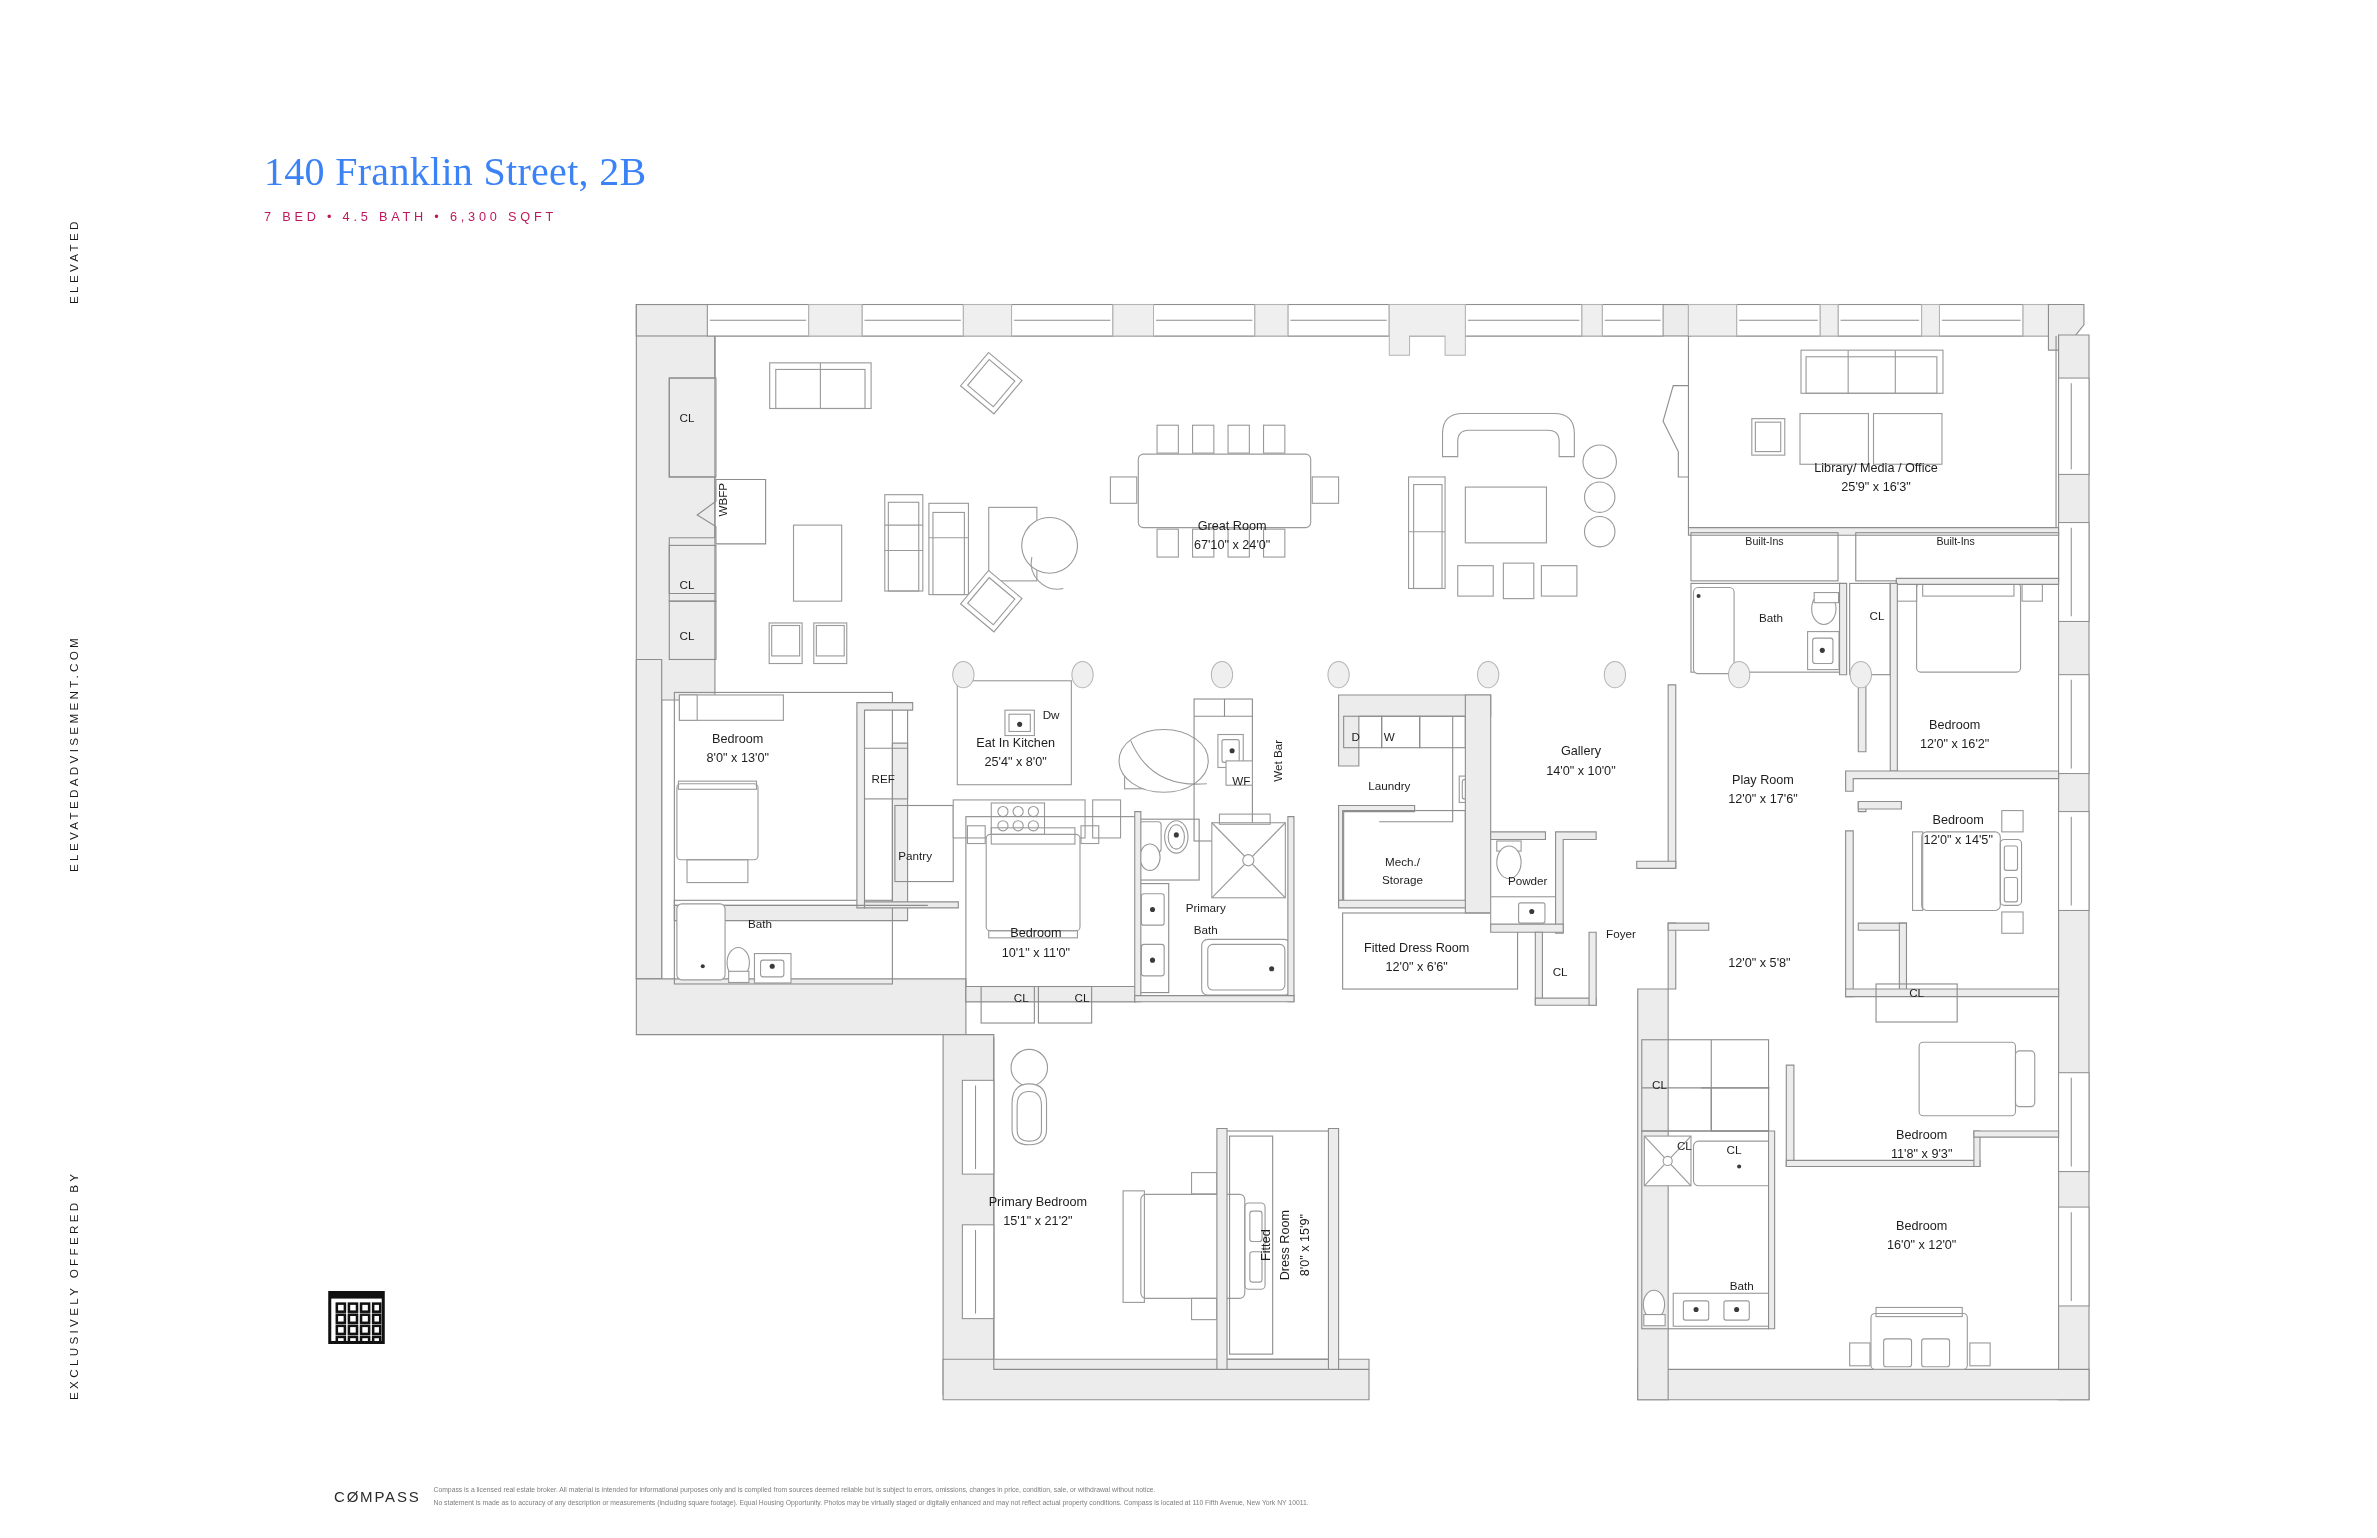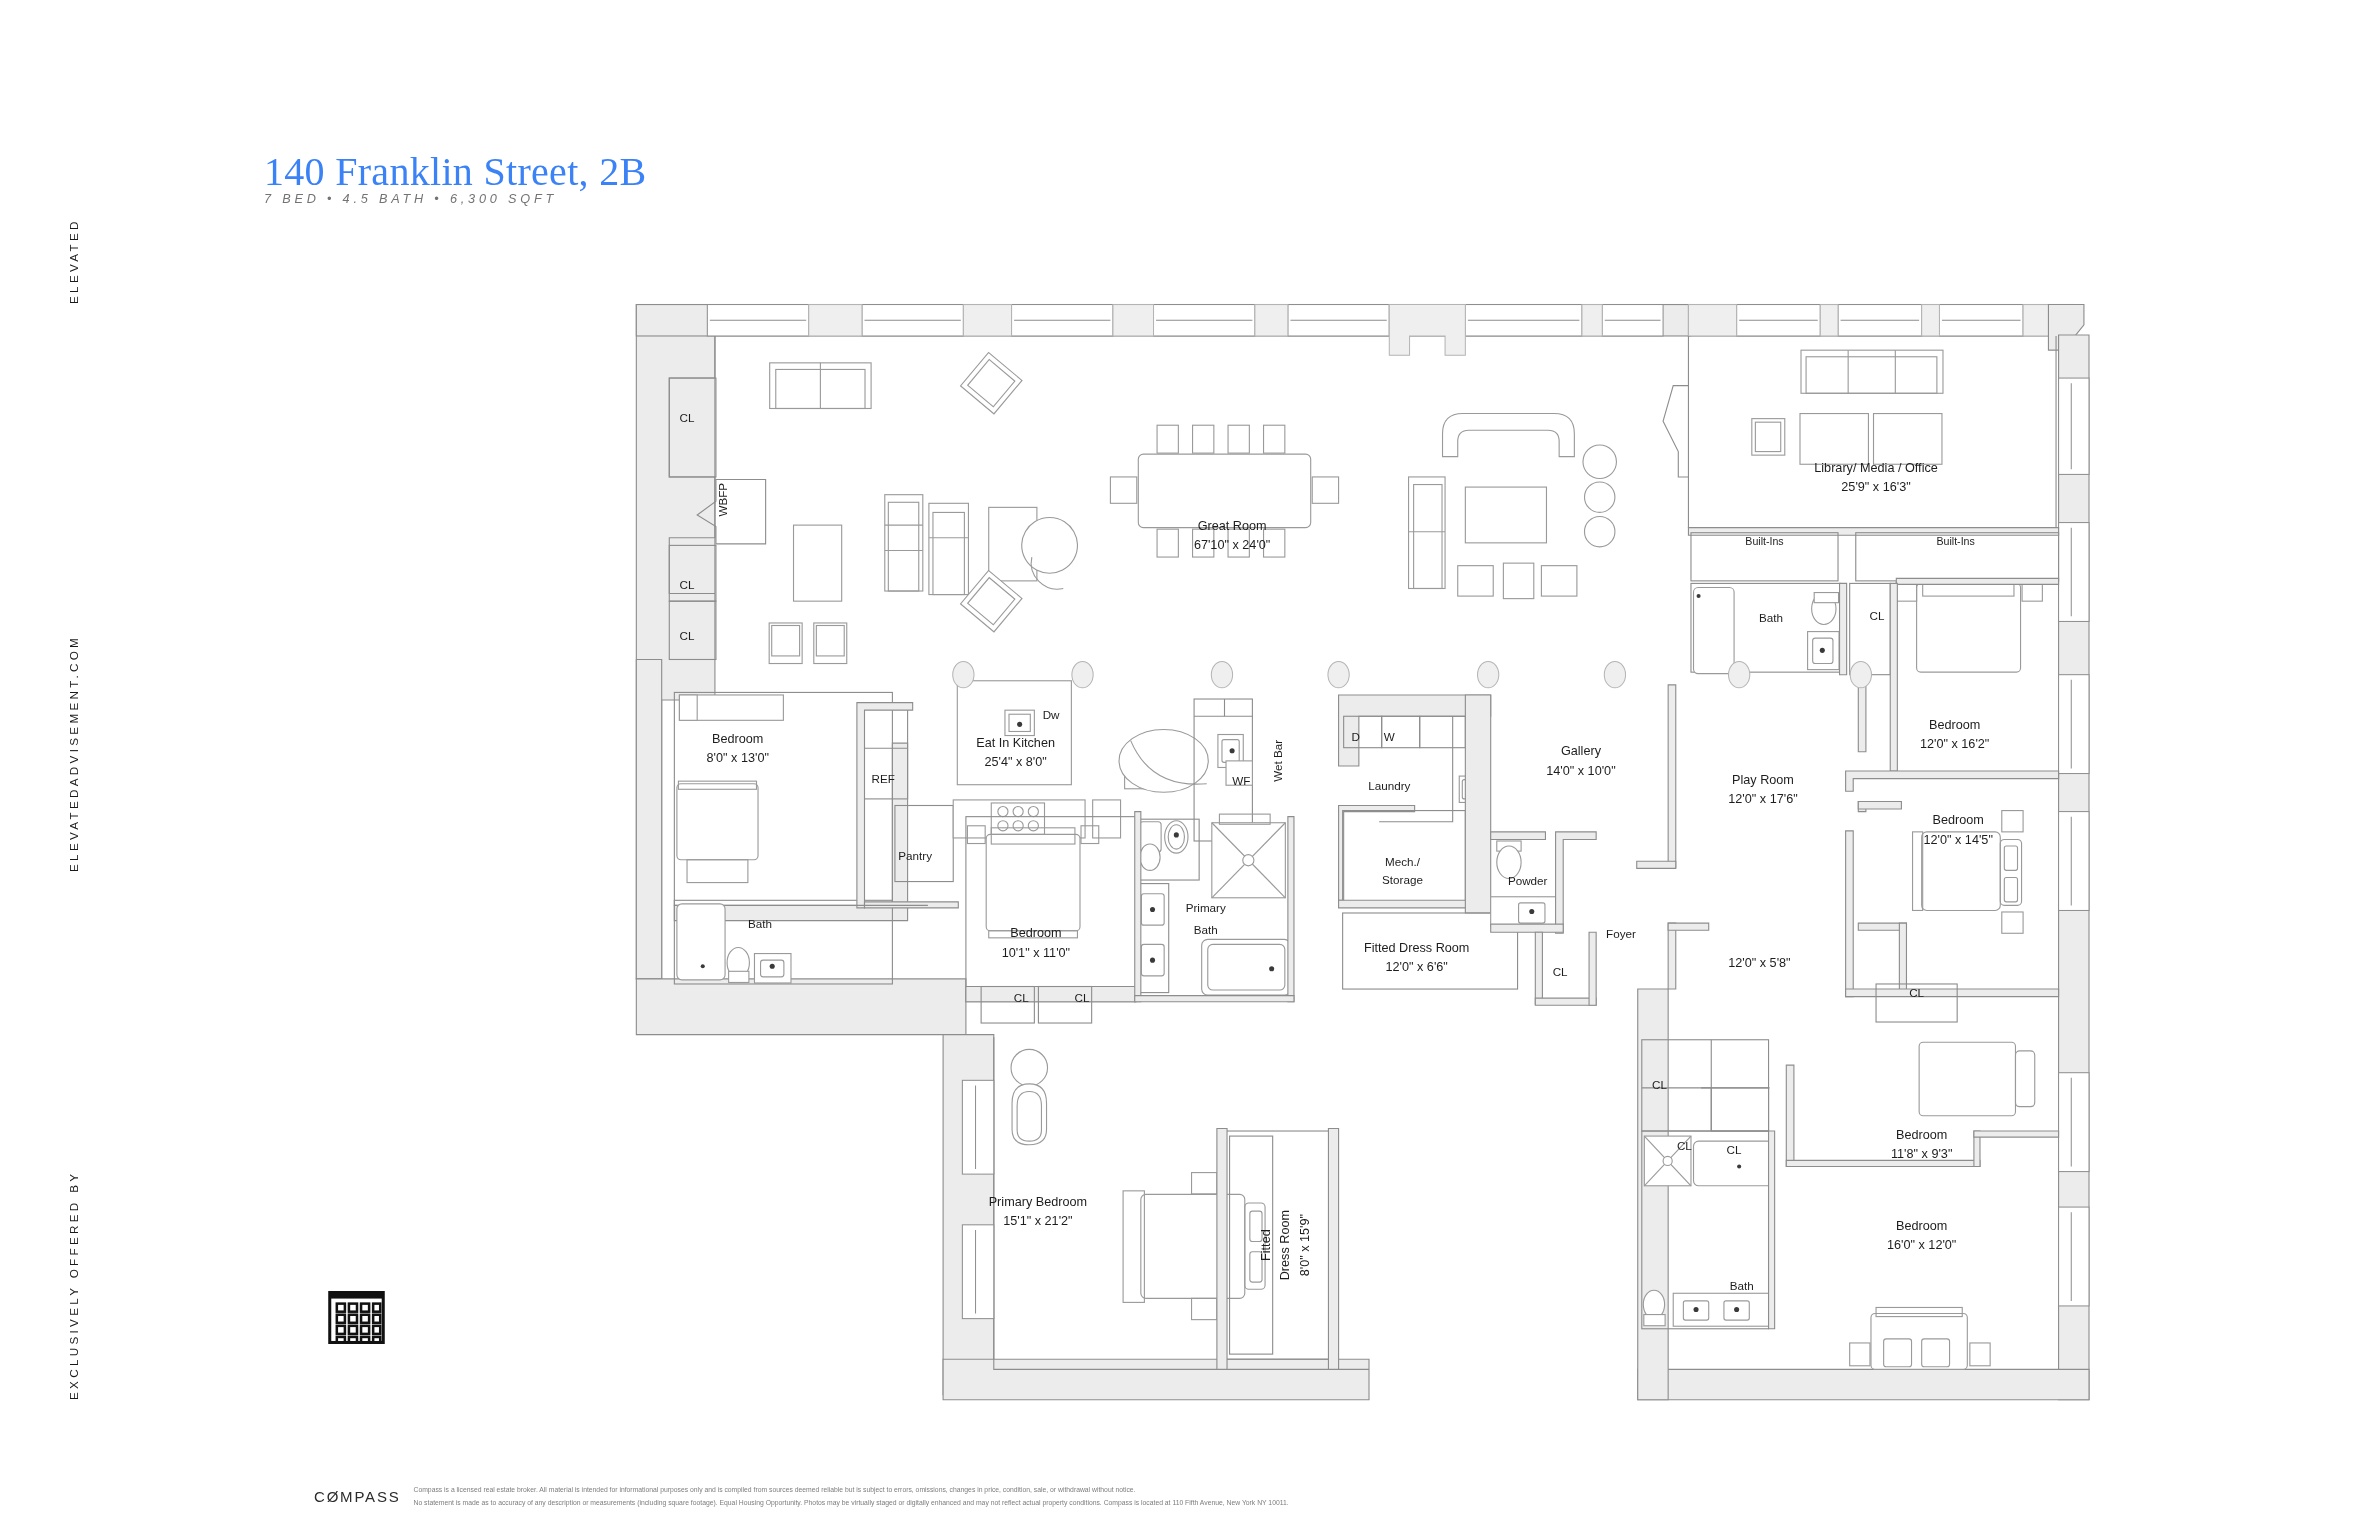--- a/index.html
+++ b/index.html
@@ -35,34 +35,34 @@
   .header { position:absolute; left:264px; top:152px; }
   .title {
     font-family:"Liberation Serif", serif;
     font-size: 40px;
     color:#3b82f6;
     letter-spacing: 0.3px;
     line-height:1;
     white-space:nowrap;
   }
   .subtitle {
+    margin-top: 18px;
     font-size: 12.7px;
     letter-spacing: 3.8px;
-    color:#737373;
+    color:#be185d;
     white-space:nowrap;
-    font-style:italic;
   }
 
   
   .logo-building { position:absolute; left:328px; top:1291px; }
 
   
   .footer { position:absolute; left:314px; top:1483px; display:flex; align-items:center; gap:13px; }
   .compass-word {
-    font-size:15px; letter-spacing:1.8px; color:#2b2b2b; font-weight:400; white-space:nowrap;
+    font-size:15px; letter-spacing:1.8px; color:#2b2b2b; font-weight:400; white-space:nowrap;margin-left:20px;
   }
   .disclaimer { font-size:6.8px; line-height:1.95; color:#7d7d7d; max-width:1775px; }
   .disclaimer p { margin:0; }
 
   
   #plan-canvas { position:absolute; left:0; top:0; }
 
   svg text {
     font-family:"Liberation Sans", sans-serif;
     fill:#1d1d1d;

